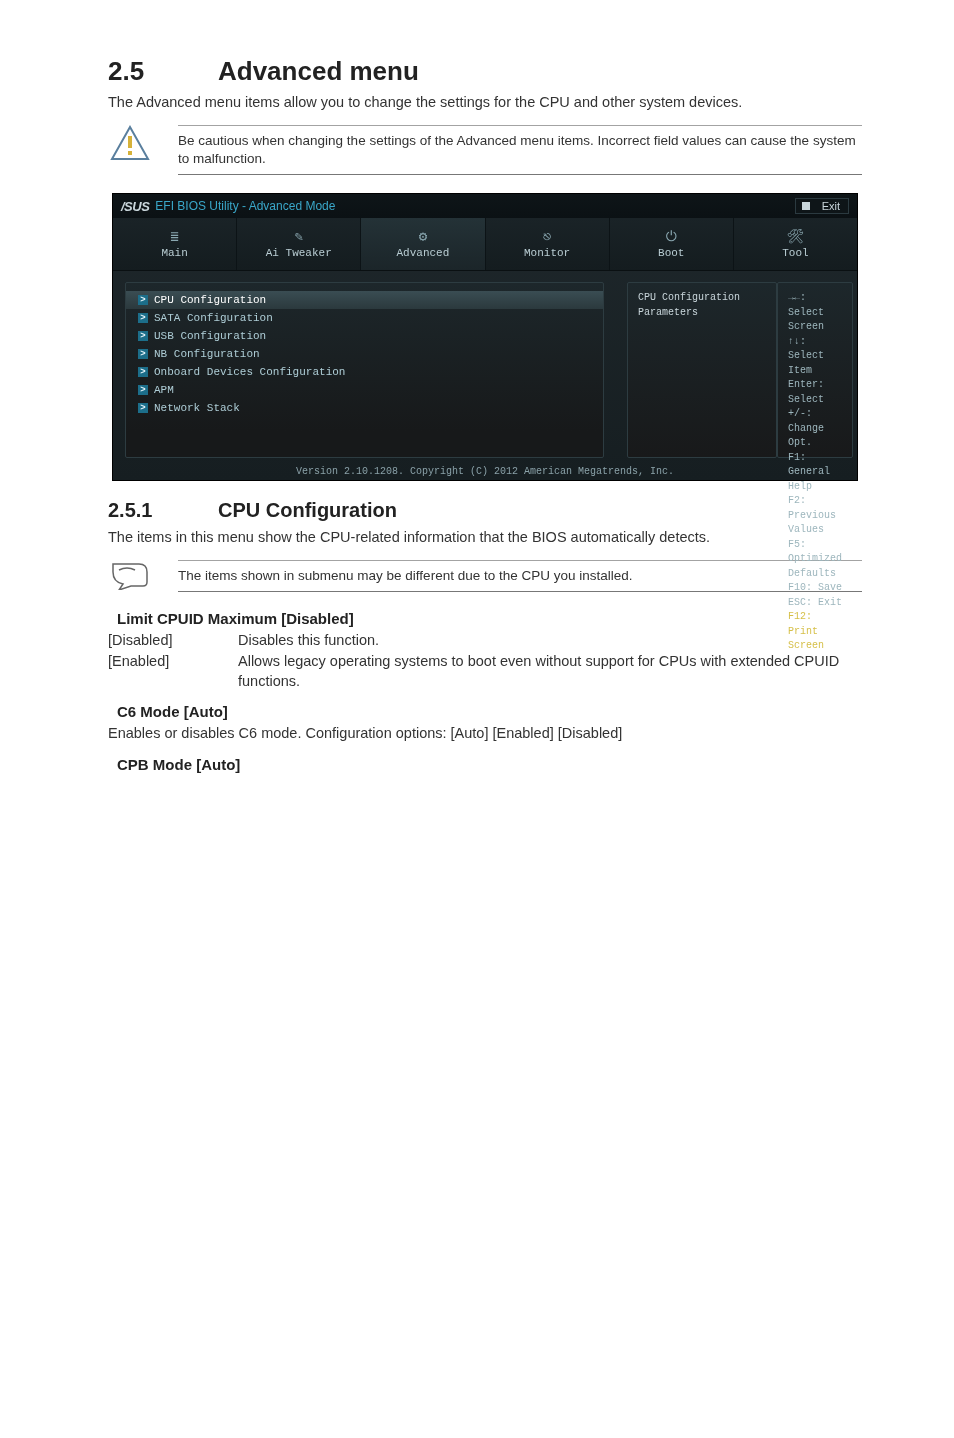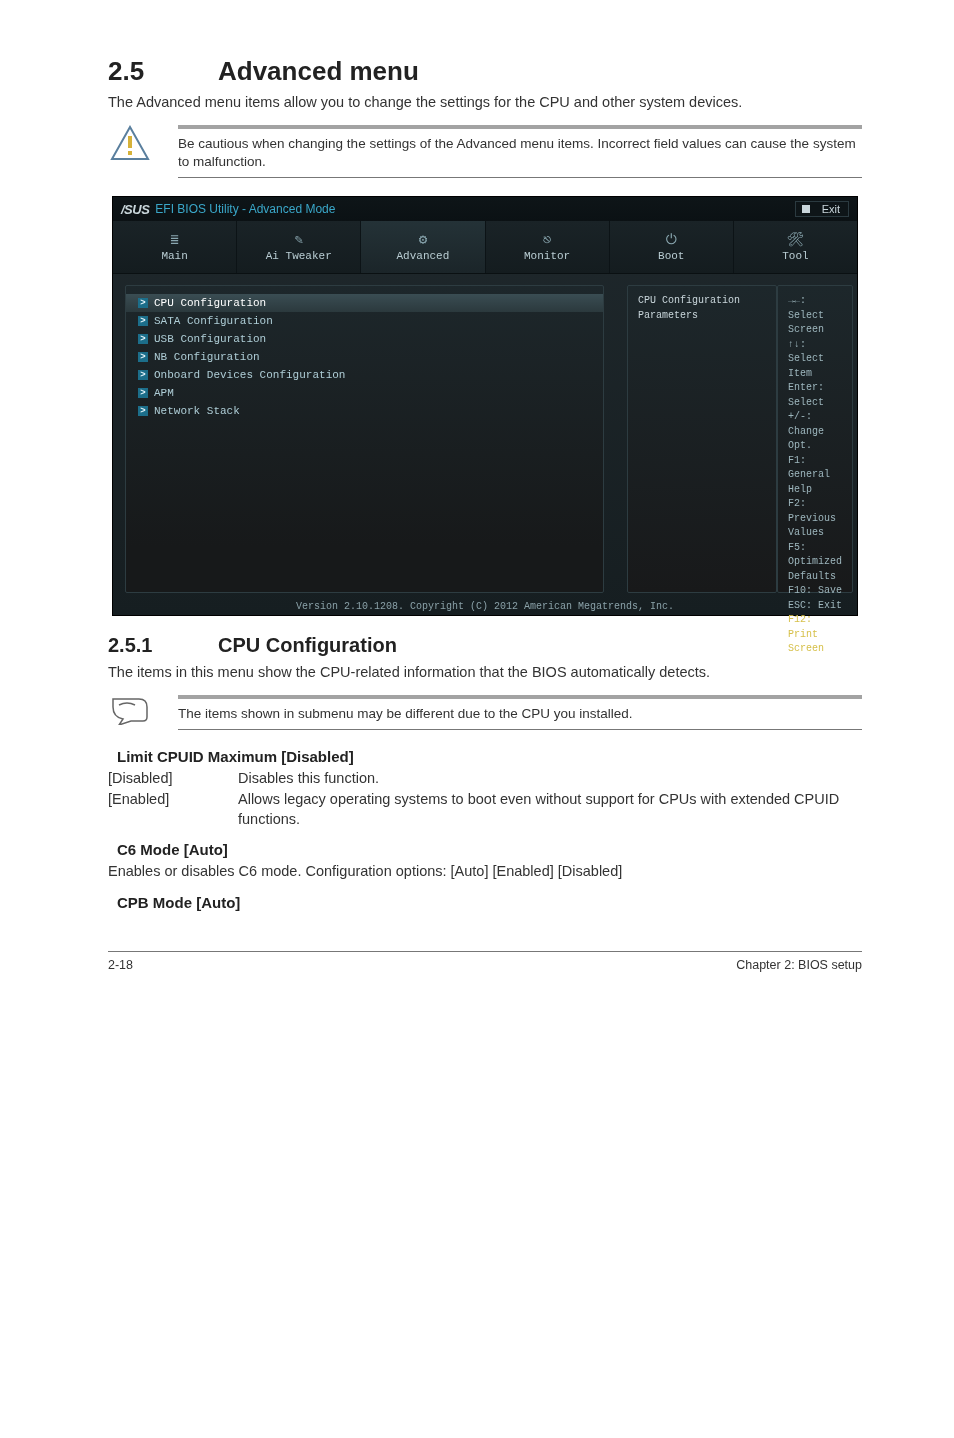--- a/index.html
+++ b/index.html
@@ -33,31 +33,31 @@
     gap: 26px;
     margin: 6px 0 18px 0;
   }
   .callout .icon-wrap {
     flex: 0 0 44px;
     display:flex;
     justify-content:center;
   }
   .callout .rule-box {
     flex: 1;
-    border-top: 4px solid #a3a3a3;
+    border-top: 1px solid #a3a3a3;
     border-bottom: 1px solid #777;
     padding: 6px 0;
     font-size: 13.5px;
     color: #333;
     line-height: 1.35;
   }
   
   .bios {
     width: 746px;
-    height: 420px;
+    height: 288px;
     background: #1b2428;
     background: linear-gradient(#1f282c,#161e21);
     border: 1px solid #000;
     box-sizing: border-box;
     position: relative;
     font-family: "Courier New", monospace;
     color: #d7e6ea;
     margin: 0 auto 18px auto;
   }
   .bios-titlebar {
@@ -346,18 +346,14 @@
   <div class="opt-row">
     <div class="label">[Enabled]</div>
     <div class="desc">Allows legacy operating systems to boot even without support for CPUs with extended CPUID functions.</div>
   </div>
 
   <div class="h3">C6 Mode [Auto]</div>
   <p class="body-text">Enables or disables C6 mode. Configuration options: [Auto] [Enabled] [Disabled]</p>
 
   <div class="h3">CPB Mode [Auto]</div>
 
-  <div class="page-footer">
-    <span>2-18</span>
-    <span>Chapter 2: BIOS setup</span>
-  </div>
 
 </div>
 
 </body></html>

